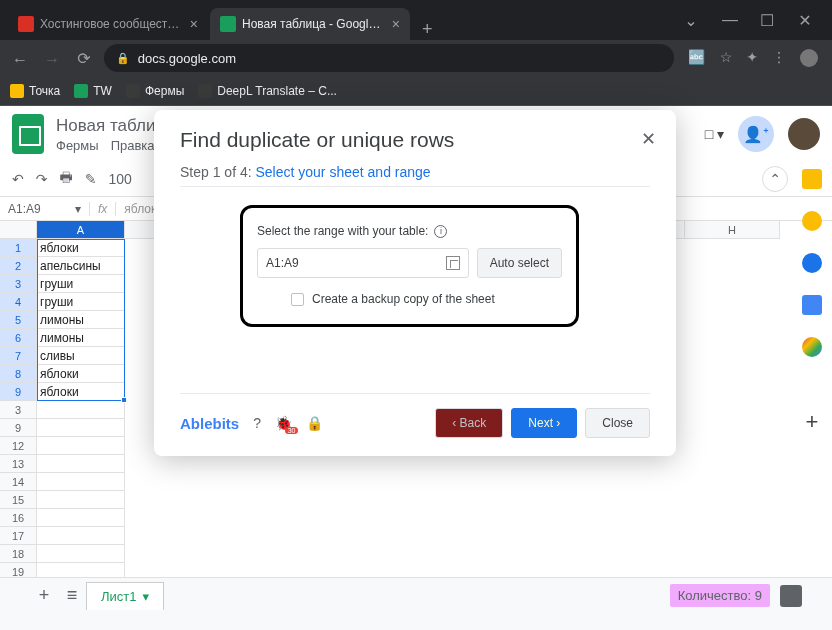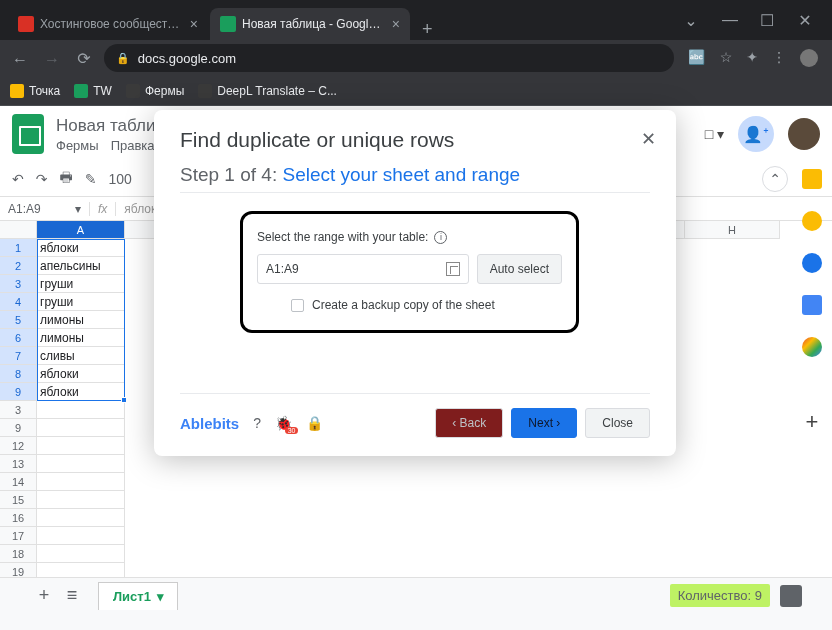--- a/index.html
+++ b/index.html
@@ -65,55 +65,55 @@
 .col-a .cell.sel { background: transparent; }
 .col-wide { width: 560px; }
 .col-h { width: 95px; }
 .selection-border { position: absolute; left: 37px; top: 18px; width: 88px; height: 162px; border: 1.5px solid #1a73e8; pointer-events: none; }
 .sel-handle { position: absolute; width: 6px; height: 6px; background: #1a73e8; border: 1px solid #fff; right: -3px; bottom: -3px; }
 .rownums div.selrow { background: #d3e3fd; color: #1967d2; }
 
 
 .sheet-tabs { position: absolute; bottom: 17px; left: 0; right: 0; height: 36px; background: #f8f9fa; border-top: 1px solid #e0e0e0; display: flex; align-items: center; padding: 0 30px; font-size: 13px; color: #5f6368; }
 .st-btn { width: 28px; text-align: center; cursor: pointer; font-size: 18px; }
-.sheet-tab { padding: 6px 14px; background: #fff; color: #1a9e5c; border-top: 1px solid #ccc; border-left: 1px solid #ccc; border-right: 1px solid #ccc; cursor: pointer; display: flex; align-items: center; gap: 6px; margin-left: 12px; font-weight: bold; }
+.sheet-tab { padding: 6px 14px; background: #fff; color: #1a9e5c; border-top: 1px solid #ccc; border-left: 1px solid #ccc; border-right: 1px solid #ccc; cursor: pointer; display: flex; align-items: center; gap: 6px; margin-left: 0; }
 .status-right { margin-left: auto; display: flex; align-items: center; gap: 10px; color: #5f6368; }
-.count-pill { background: #bef264; padding: 4px 8px; border-radius: 2px; font-size: 13px; }
+.count-pill { background: #f0abfc; padding: 4px 8px; border-radius: 2px; font-size: 13px; }
 .footer { position: absolute; bottom: 0; left: 0; right: 0; height: 17px; background: #f8f9fa; }
 
 
 .side-panel { position: absolute; right: 0; top: 155px; width: 40px; display: flex; flex-direction: column; align-items: center; gap: 22px; padding-top: 14px; }
 .sp-icon { width: 20px; height: 20px; border-radius: 3px; cursor: pointer; }
 .sp-plus { font-size: 22px; color: #444; cursor: pointer; margin-top: 30px; }
 
 
 .modal { position: absolute; left: 154px; top: 110px; width: 522px; height: 346px; background: #fff; border-radius: 8px; box-shadow: 0 4px 30px rgba(0,0,0,.25); padding: 18px 26px; display: flex; flex-direction: column; }
 .modal-title { font-size: 21px; color: #3c4043; }
 .modal-close { position: absolute; right: 20px; top: 18px; font-size: 18px; color: #5f6368; cursor: pointer; }
-.modal-step { font-size: 19px; color: #5f6368; margin-top: 12px; border-bottom: 1px solid #e8eaed; padding-bottom: 6px; }
+.modal-step { font-size: 14px; color: #5f6368; margin-top: 12px; border-bottom: 1px solid #e8eaed; padding-bottom: 6px; }
 .modal-step a { color: #1a73e8; text-decoration: none; }
 .modal-body { margin-top: 18px; }
 .range-box { border: 3px solid #000; border-radius: 12px; padding: 16px 14px 18px; width: 339px; margin-left: 60px; }
 .range-label { font-size: 12px; color: #3c4043; display: flex; align-items: center; gap: 6px; }
 .info-icon { width: 13px; height: 13px; border: 1px solid #5f6368; border-radius: 50%; font-size: 9px; display: inline-flex; align-items: center; justify-content: center; color: #5f6368; }
 .range-row { display: flex; gap: 8px; margin-top: 10px; }
 .range-input { flex: 1; height: 30px; border: 1px solid #dadce0; border-radius: 3px; padding: 0 8px; font-size: 12px; color: #3c4043; display: flex; align-items: center; justify-content: space-between; }
 .grid-icon { width: 14px; height: 14px; display: inline-block; position: relative; }
 .grid-icon::before { content: ""; position: absolute; inset: 0; border: 1px solid #888; }
 .grid-icon::after { content: ""; position: absolute; inset: 0; border-left: 1px solid #888; border-top: 1px solid #888; transform: translate(50%,50%); width: 50%; height: 50%; }
 .auto-btn { height: 30px; padding: 0 12px; background: #f1f3f4; border: 1px solid #dadce0; border-radius: 3px; font-size: 12px; color: #3c4043; cursor: pointer; }
 .backup-row { margin-top: 14px; display: flex; align-items: center; gap: 8px; font-size: 12px; color: #3c4043; padding-left: 34px; }
 .checkbox { width: 13px; height: 13px; border: 1px solid #bdc1c6; border-radius: 2px; cursor: pointer; }
 .modal-footer { margin-top: auto; display: flex; align-items: center; border-top: 1px solid #e8eaed; padding-top: 14px; }
 .ablebits { font-size: 15px; font-weight: bold; color: #3b82f6; }
 .mf-icons { display: flex; gap: 14px; margin-left: 14px; color: #5f6368; font-size: 14px; align-items: center; }
 .mf-btns { margin-left: auto; display: flex; gap: 8px; }
 .btn { height: 30px; padding: 0 16px; border-radius: 3px; font-size: 12px; cursor: pointer; display: flex; align-items: center; }
 .btn-back { background: #7f1d1d; border: 1px solid #dadce0; color: #bdc1c6; }
-.btn-next { background: #1a73e8; border: 1px solid #1a73e8; color: #0f172a; }
+.btn-next { background: #1a73e8; border: 1px solid #1a73e8; color: #fef9c3; }
 .btn-close { background: #f1f3f4; border: 1px solid #dadce0; color: #3c4043; }
 .bug-badge { position: relative; }
 .bug-badge::after { content: "30"; position: absolute; bottom: -3px; right: -6px; background: #ea4335; color: #fff; font-size: 7px; border-radius: 6px; padding: 0 3px; }
 </style>
 </head>
 <body>
 
 <div class="titlebar">
   <div class="tab">
     <span class="tab-icon" style="background:#d93025"></span>

